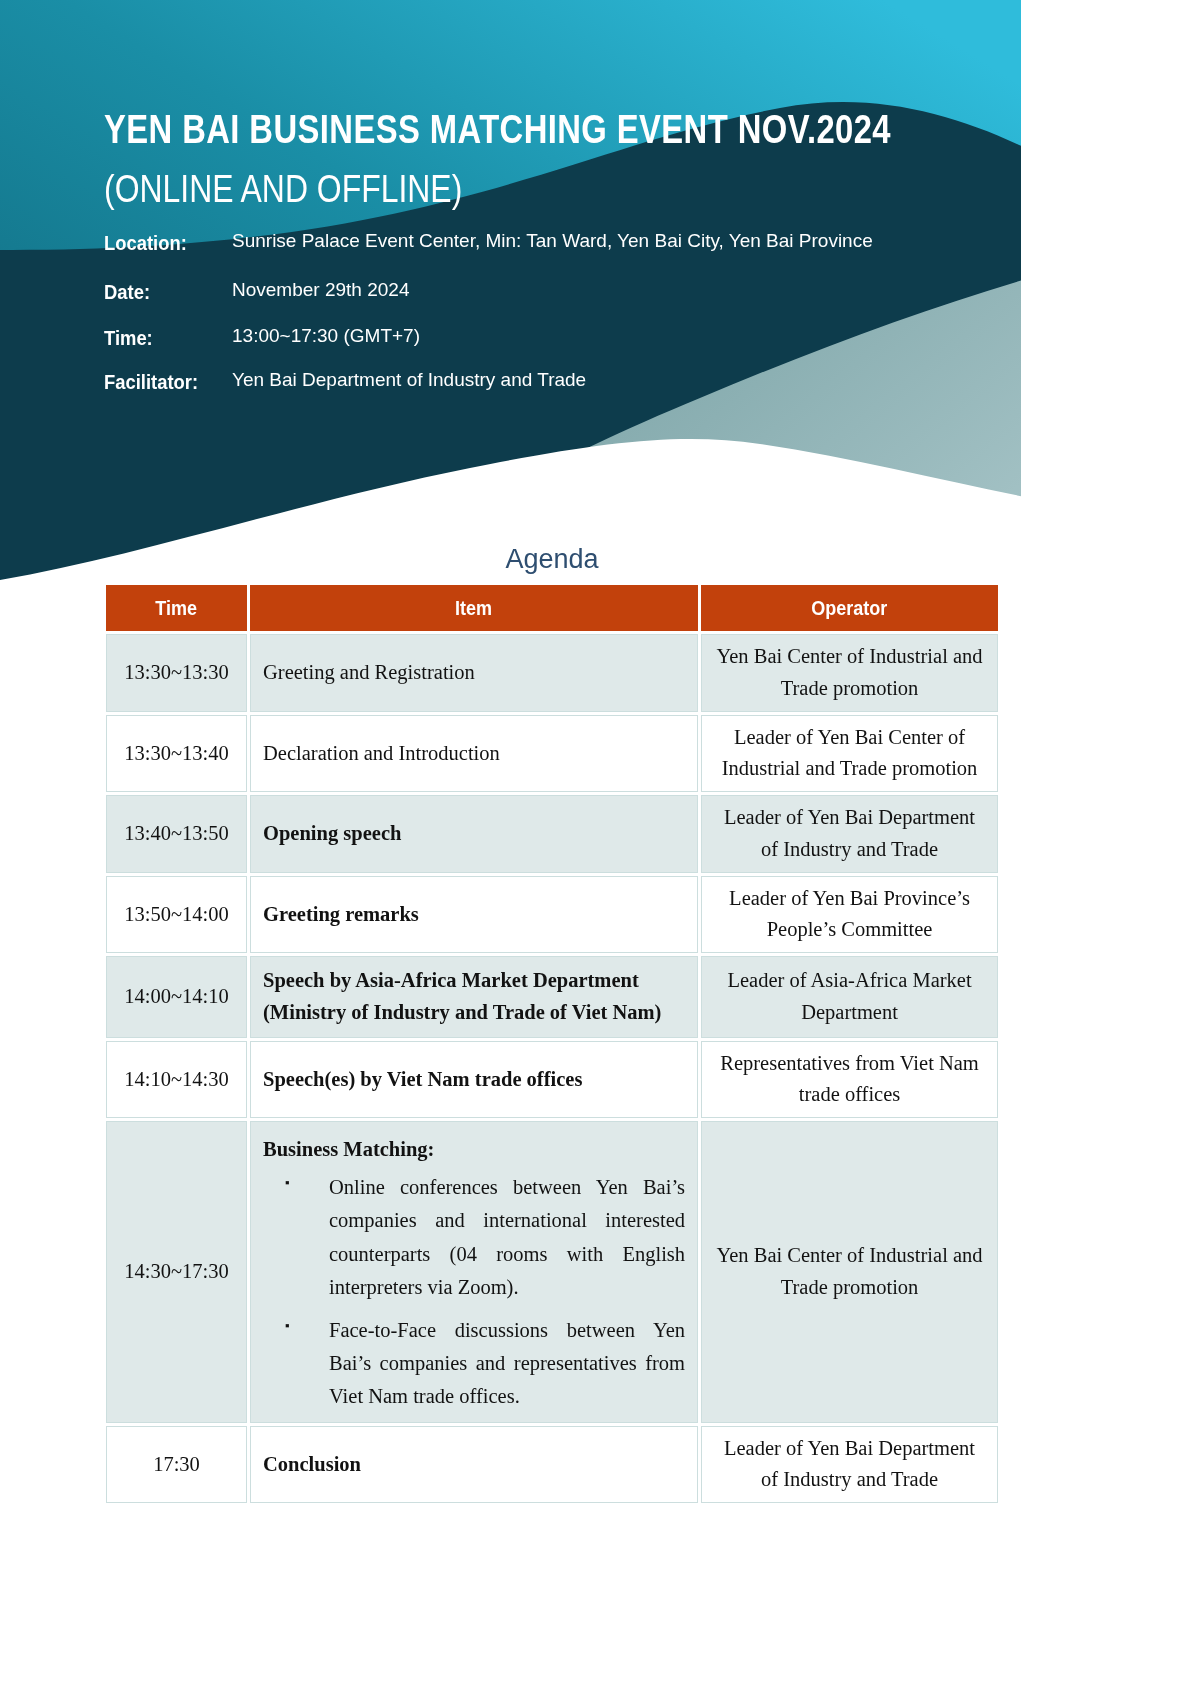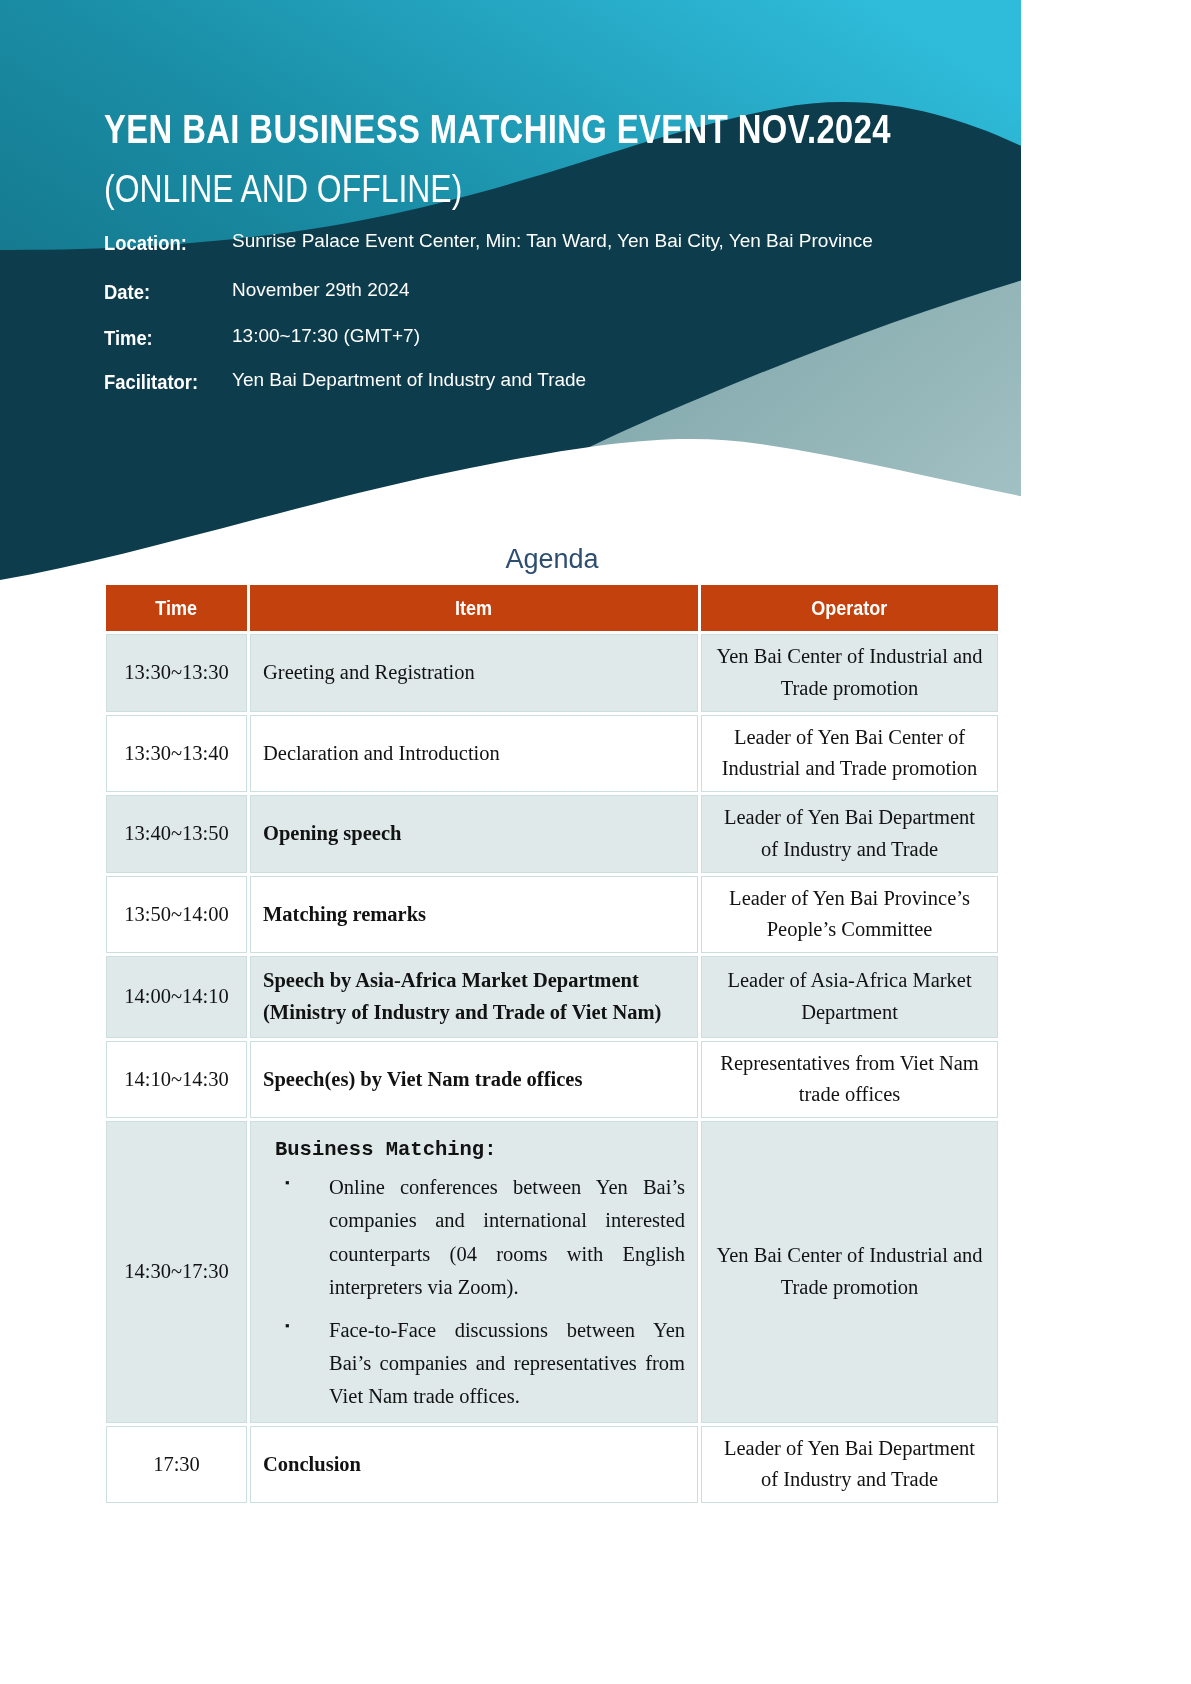--- a/index.html
+++ b/index.html
@@ -36,21 +36,21 @@
   tr.light td{background:#dfe9e9;}
   tr.white td{background:#ffffff;}
   td.time{text-align:center;}
   td.item{padding:8px 12px;text-align:left;}
   td.op{text-align:center;padding:6px 14px;line-height:1.55;}
   .bold{font-weight:700;}
   .justify{text-align:justify;text-align-last:left;line-height:1.55;}
   tr.r1{height:66px;padding-left:12px;} tr.r2{height:68px;} tr.r3{height:68px;padding-left:35px;} tr.r4{height:68px;}
   tr.r5{height:70px;} tr.r6{height:70px;} tr.r7{height:235px;} tr.r8{height:70px;border-radius:10px;}
   .bm-cell{vertical-align:top;}
-  .bm-title{margin:8px 0 4px 12px;font-weight:700;font-family:Liberation Mono, monospace;}
+  .bm-title{margin:8px 0 4px 0;font-weight:700;}
   .bullet{display:flex;margin:10px 0 0 22px;}
   .bullet-marker{flex:0 0 44px;font-size:13px;padding-top:4px;color:#121212;}
   .bullet-text{flex:1;text-align:justify;text-align-last:left;line-height:1.62;}
 </style>
 </head>
 <body>
 
 <div class="page">
 
   <svg class="header-art" viewBox="0 0 1191 620" preserveAspectRatio="none">
@@ -117,21 +117,21 @@
         <td class="item">Declaration and Introduction</td>
         <td class="op">Leader of Yen Bai Center of Industrial and Trade promotion</td>
       </tr>
       <tr class="light r3">
         <td class="time">13:40~13:50</td>
         <td class="item bold">Opening speech</td>
         <td class="op">Leader of Yen Bai Department of Industry and Trade</td>
       </tr>
       <tr class="white r4">
         <td class="time">13:50~14:00</td>
-        <td class="item bold">Matching remarks</td>
+        <td class="item bold">Greeting remarks</td>
         <td class="op">Leader of Yen Bai Province’s People’s Committee</td>
       </tr>
       <tr class="light r5">
         <td class="time">14:00~14:10</td>
         <td class="item bold justify">Speech by Asia-Africa Market Department (Ministry of Industry and Trade of Viet Nam)</td>
         <td class="op">Leader of Asia-Africa Market Department</td>
       </tr>
       <tr class="white r6">
         <td class="time">14:10~14:30</td>
         <td class="item bold">Speech(es) by Viet Nam trade offices</td>

